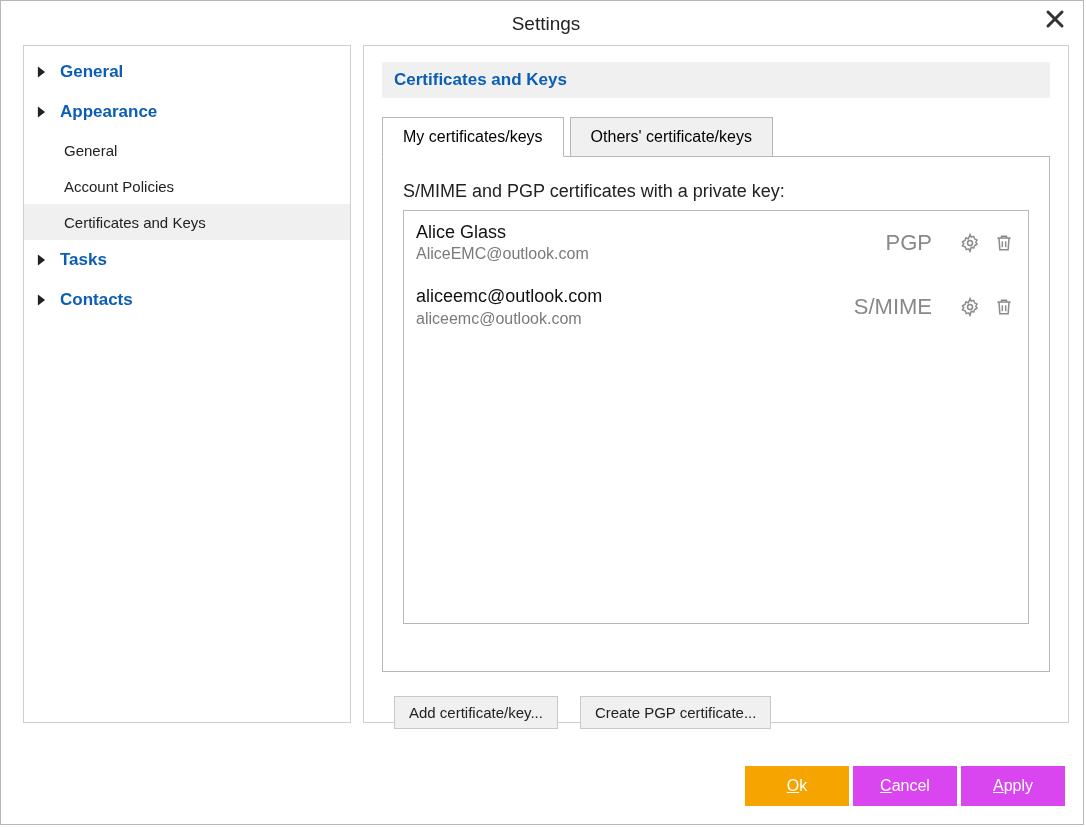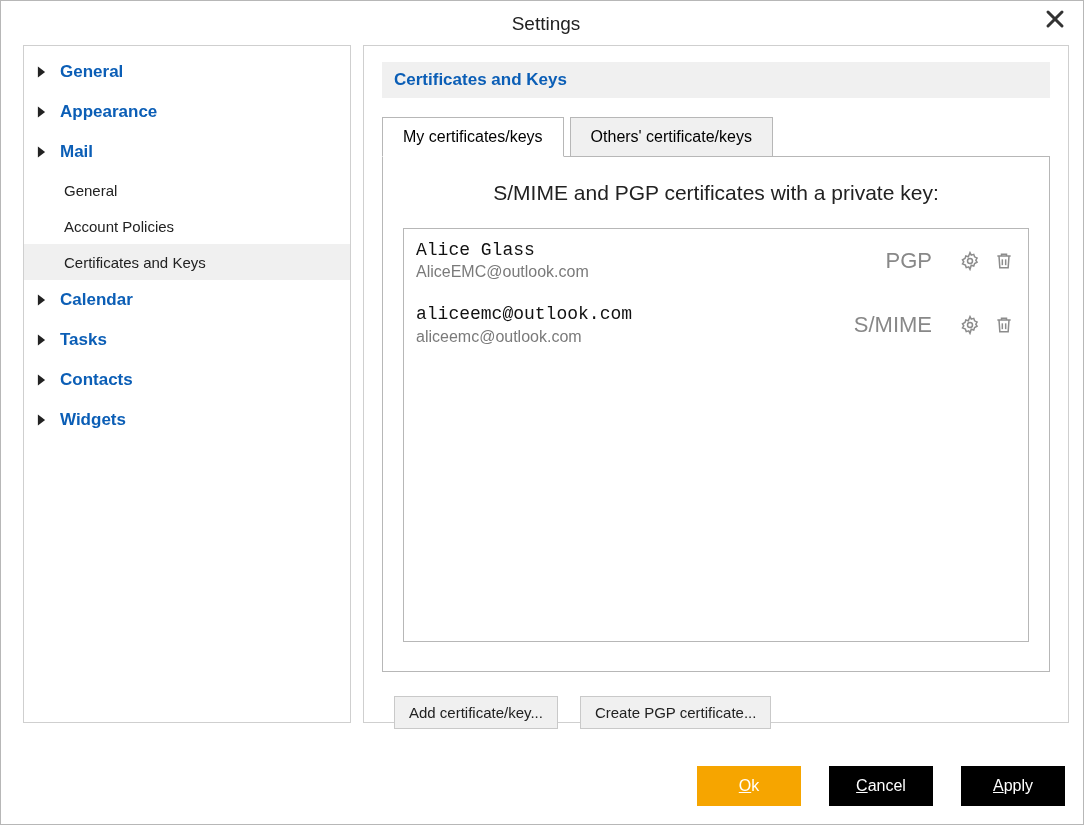--- a/index.html
+++ b/index.html
@@ -120,37 +120,36 @@
   }
   .tabcontent {
     border: 1px solid #b7b7b7;
     background: #fff;
     padding: 24px 20px 20px 20px;
     position: relative;
     z-index: 1;
     min-height: 516px;
   }
   .desc {
-    font-size: 21px;
-    color: #222;
-    margin-bottom: 23px;
-    text-align: center;
+    font-size: 18px;
+    color: #222;
+    margin-bottom: 8px;
   }
   .cert-list {
     border: 1px solid #b7b7b7;
     height: 414px;
     overflow: auto;
   }
   .cert-row {
     display: flex;
     align-items: center;
     padding: 10px 12px 10px 12px;
   }
   .cert-info { flex: 1; }
-  .cert-name { font-size: 18px; color: #111; line-height: 1.3; font-family: Liberation Mono, monospace; }
+  .cert-name { font-size: 18px; color: #111; line-height: 1.3; }
   .cert-email { font-size: 16px; color: #7a7a7a; line-height: 1.3; }
   .cert-type {
     color: #888;
     font-size: 22px;
     margin-right: 16px;
     white-space: nowrap;
   }
   .icon-btn {
     width: 24px; height: 24px;
     display: inline-flex; align-items:center; justify-content:center;
@@ -173,35 +172,35 @@
     padding: 7px 14px;
     cursor: pointer;
     margin-left: 12px;
   }
   
   .dialog-buttons {
     position: absolute;
     right: 18px;
     bottom: 18px;
     display: flex;
-    gap: 28px;
+    gap: 4px;
   }
   .btn-primary, .btn-secondary {
     min-width: 104px;
     height: 40px;
     display: inline-flex;
     align-items: center;
     justify-content: center;
     font-size: 16px;
     font-weight: 400;
     cursor: pointer;
     border: none;
   }
   .btn-primary { background: #f6a500; color: #fff; }
-  .btn-secondary { background: #000000; color: #fff; }
+  .btn-secondary { background: #d946ef; color: #fff; }
   .mnemonic { text-decoration: underline; }
 </style>
 </head>
 <body>
 
 <div class="dialog">
 
   <div class="close-x">
     <svg viewBox="0 0 20 20" stroke="currentColor" stroke-width="3" stroke-linecap="round">
       <line x1="3" y1="3" x2="17" y2="17"></line>
@@ -226,75 +225,51 @@
 
       <div class="nav-item">
         <span class="nav-caret">
           <svg viewBox="0 0 10 12">
               <polygon points="1,0 9,6 1,12" fill="currentColor"></polygon>
             </svg>
         </span>
         <span class="nav-label top">Appearance</span>
       </div>
 
-      <div class="nav-item">
-        <span class="nav-caret">
-          <svg viewBox="0 0 10 12">
-              <polygon points="1,0 9,6 1,12" fill="currentColor"></polygon>
-            </svg>
-        </span>
-        <span class="nav-label top">Mail</span>
-      </div>
 
       <div class="sub-item">
         <span>General</span>
       </div>
       <div class="sub-item">
         <span>Account Policies</span>
       </div>
       <div class="sub-item selected">
         <span>Certificates and Keys</span>
       </div>
 
-      <div class="nav-item">
-        <span class="nav-caret">
-          <svg viewBox="0 0 10 12">
-              <polygon points="1,0 9,6 1,12" fill="currentColor"></polygon>
-            </svg>
-        </span>
-        <span class="nav-label top">Calendar</span>
-      </div>
 
       <div class="nav-item">
         <span class="nav-caret">
           <svg viewBox="0 0 10 12">
               <polygon points="1,0 9,6 1,12" fill="currentColor"></polygon>
             </svg>
         </span>
         <span class="nav-label top">Tasks</span>
       </div>
 
       <div class="nav-item">
         <span class="nav-caret">
           <svg viewBox="0 0 10 12">
               <polygon points="1,0 9,6 1,12" fill="currentColor"></polygon>
             </svg>
         </span>
         <span class="nav-label top">Contacts</span>
       </div>
 
 
-      <div class="nav-item">
-        <span class="nav-caret">
-          <svg viewBox="0 0 10 12">
-              <polygon points="1,0 9,6 1,12" fill="currentColor"></polygon>
-            </svg>
-        </span>
-        <span class="nav-label top">Widgets</span>
-      </div>
 
 
     </div>
 
     <div class="main">
 
       <div class="panel-heading">Certificates and Keys</div>
 
       <div class="tabset">
         <div class="tabbar">

